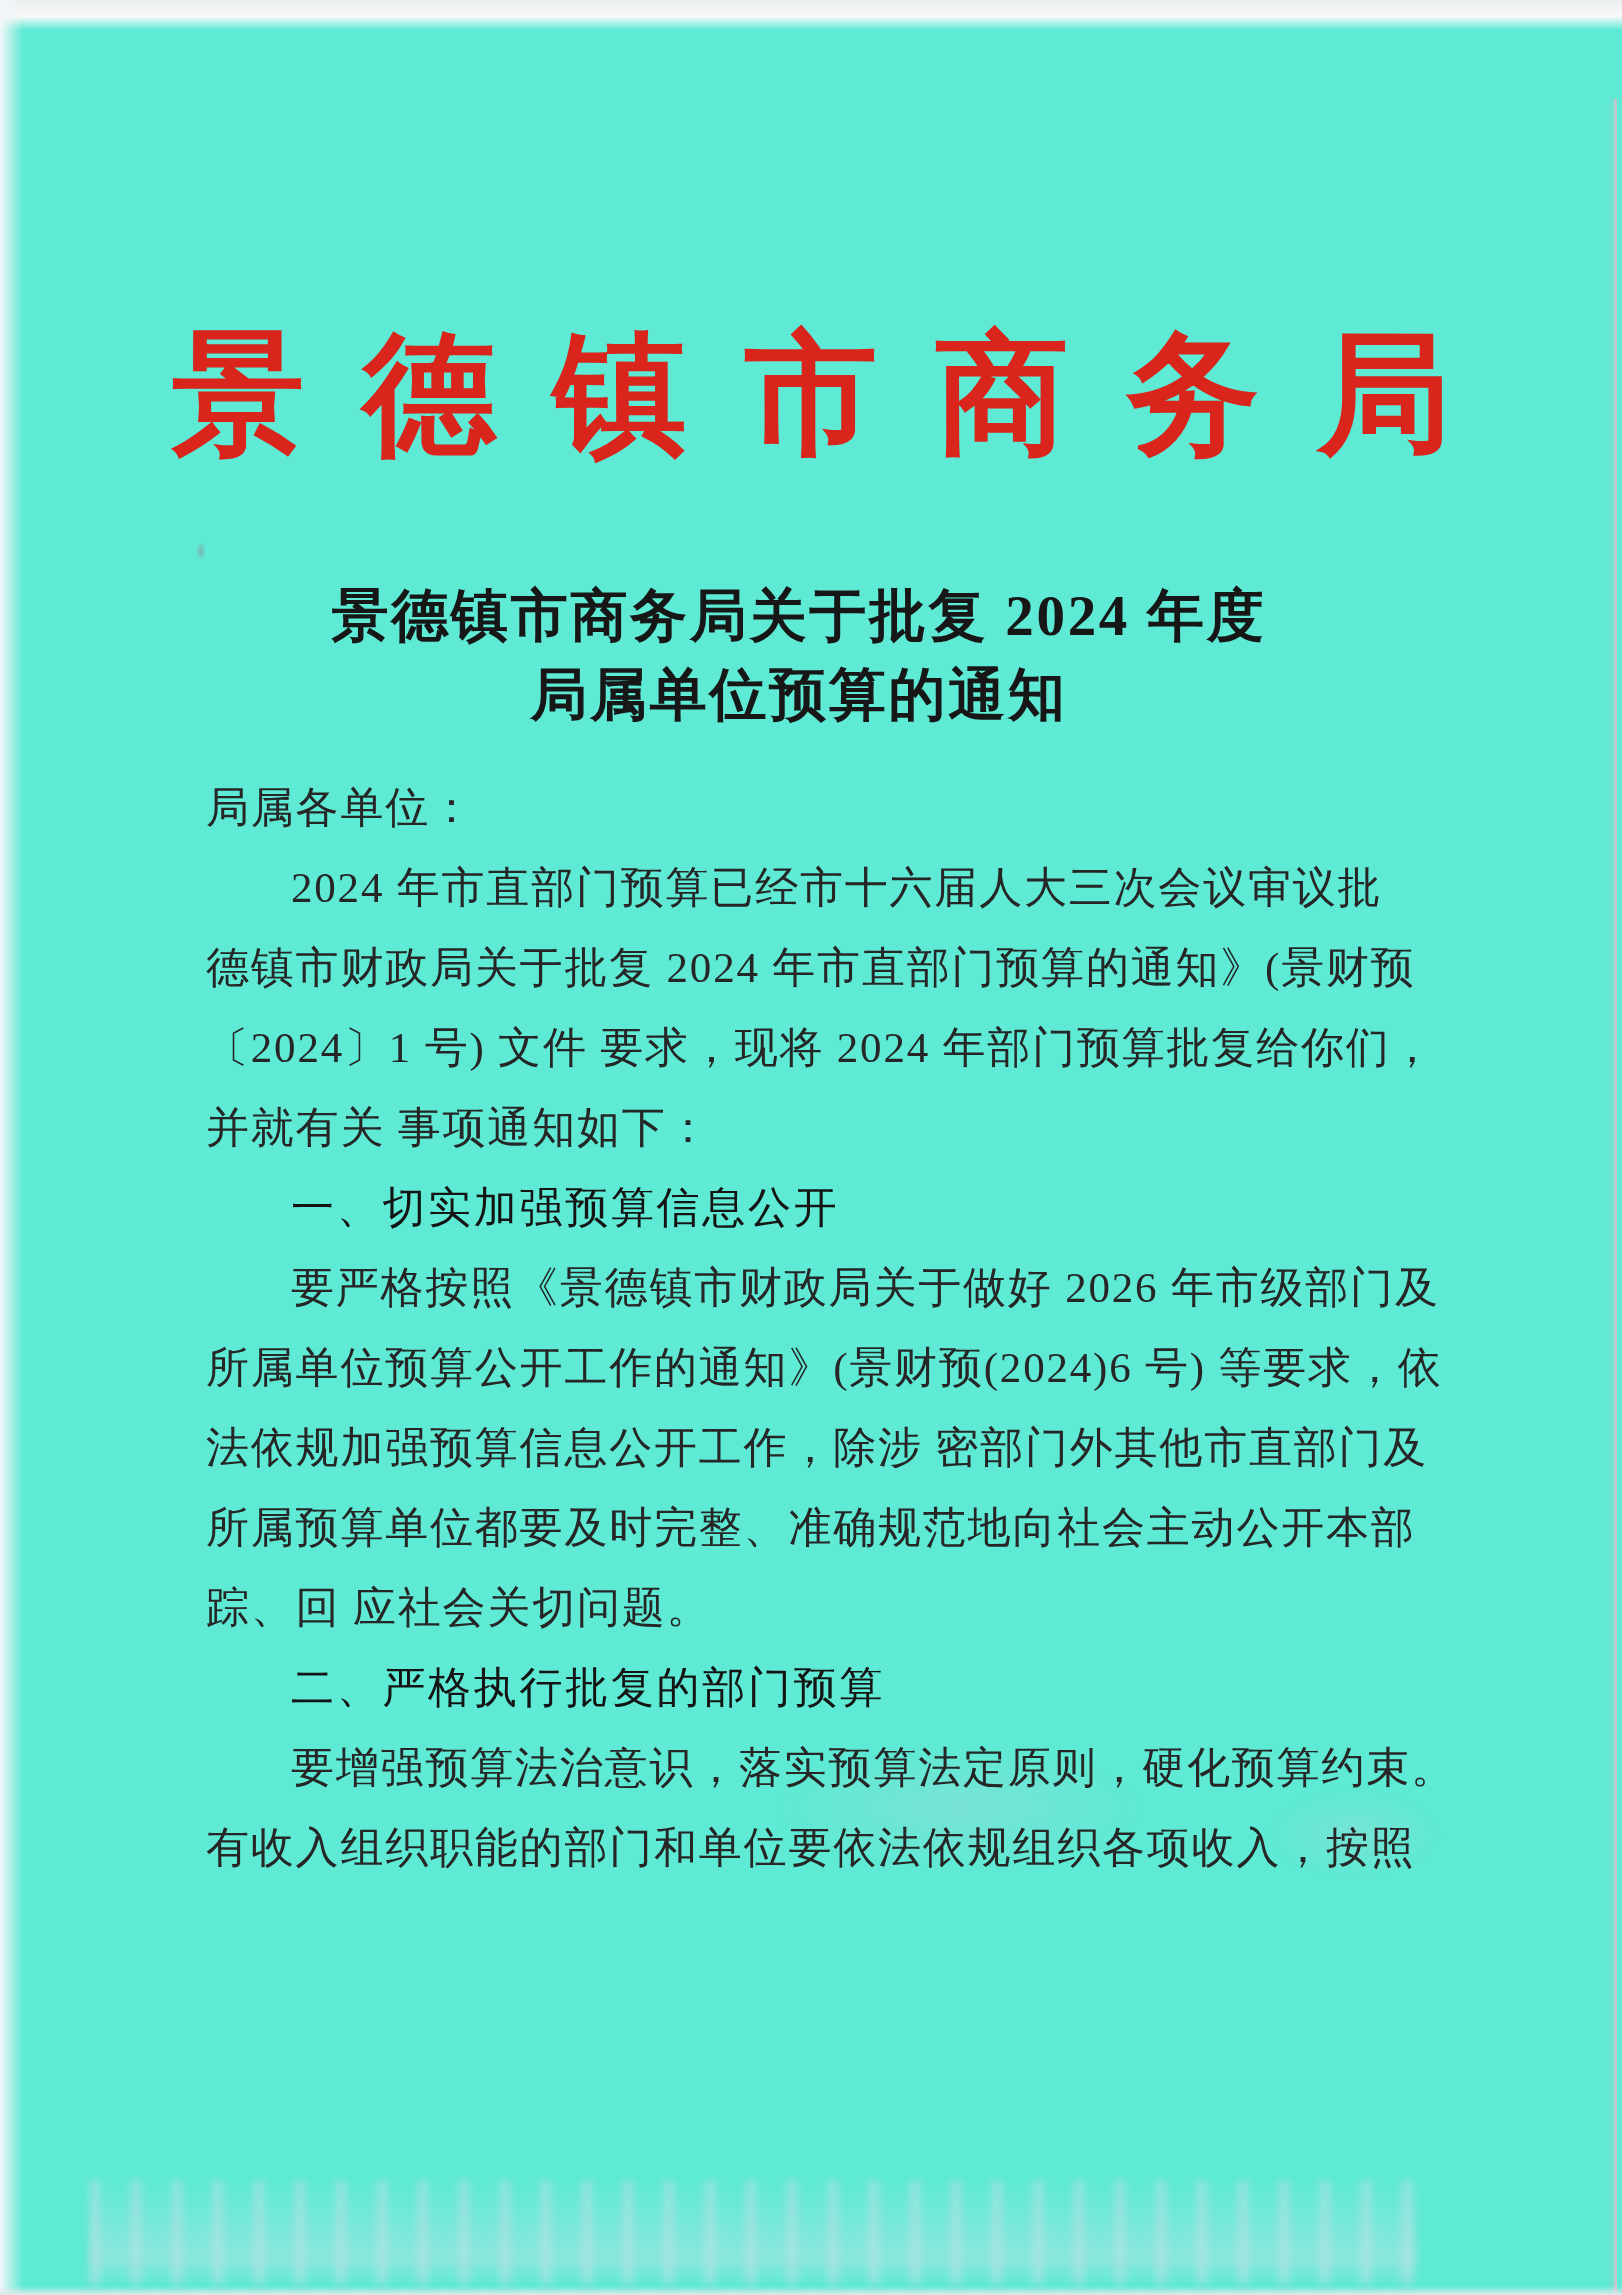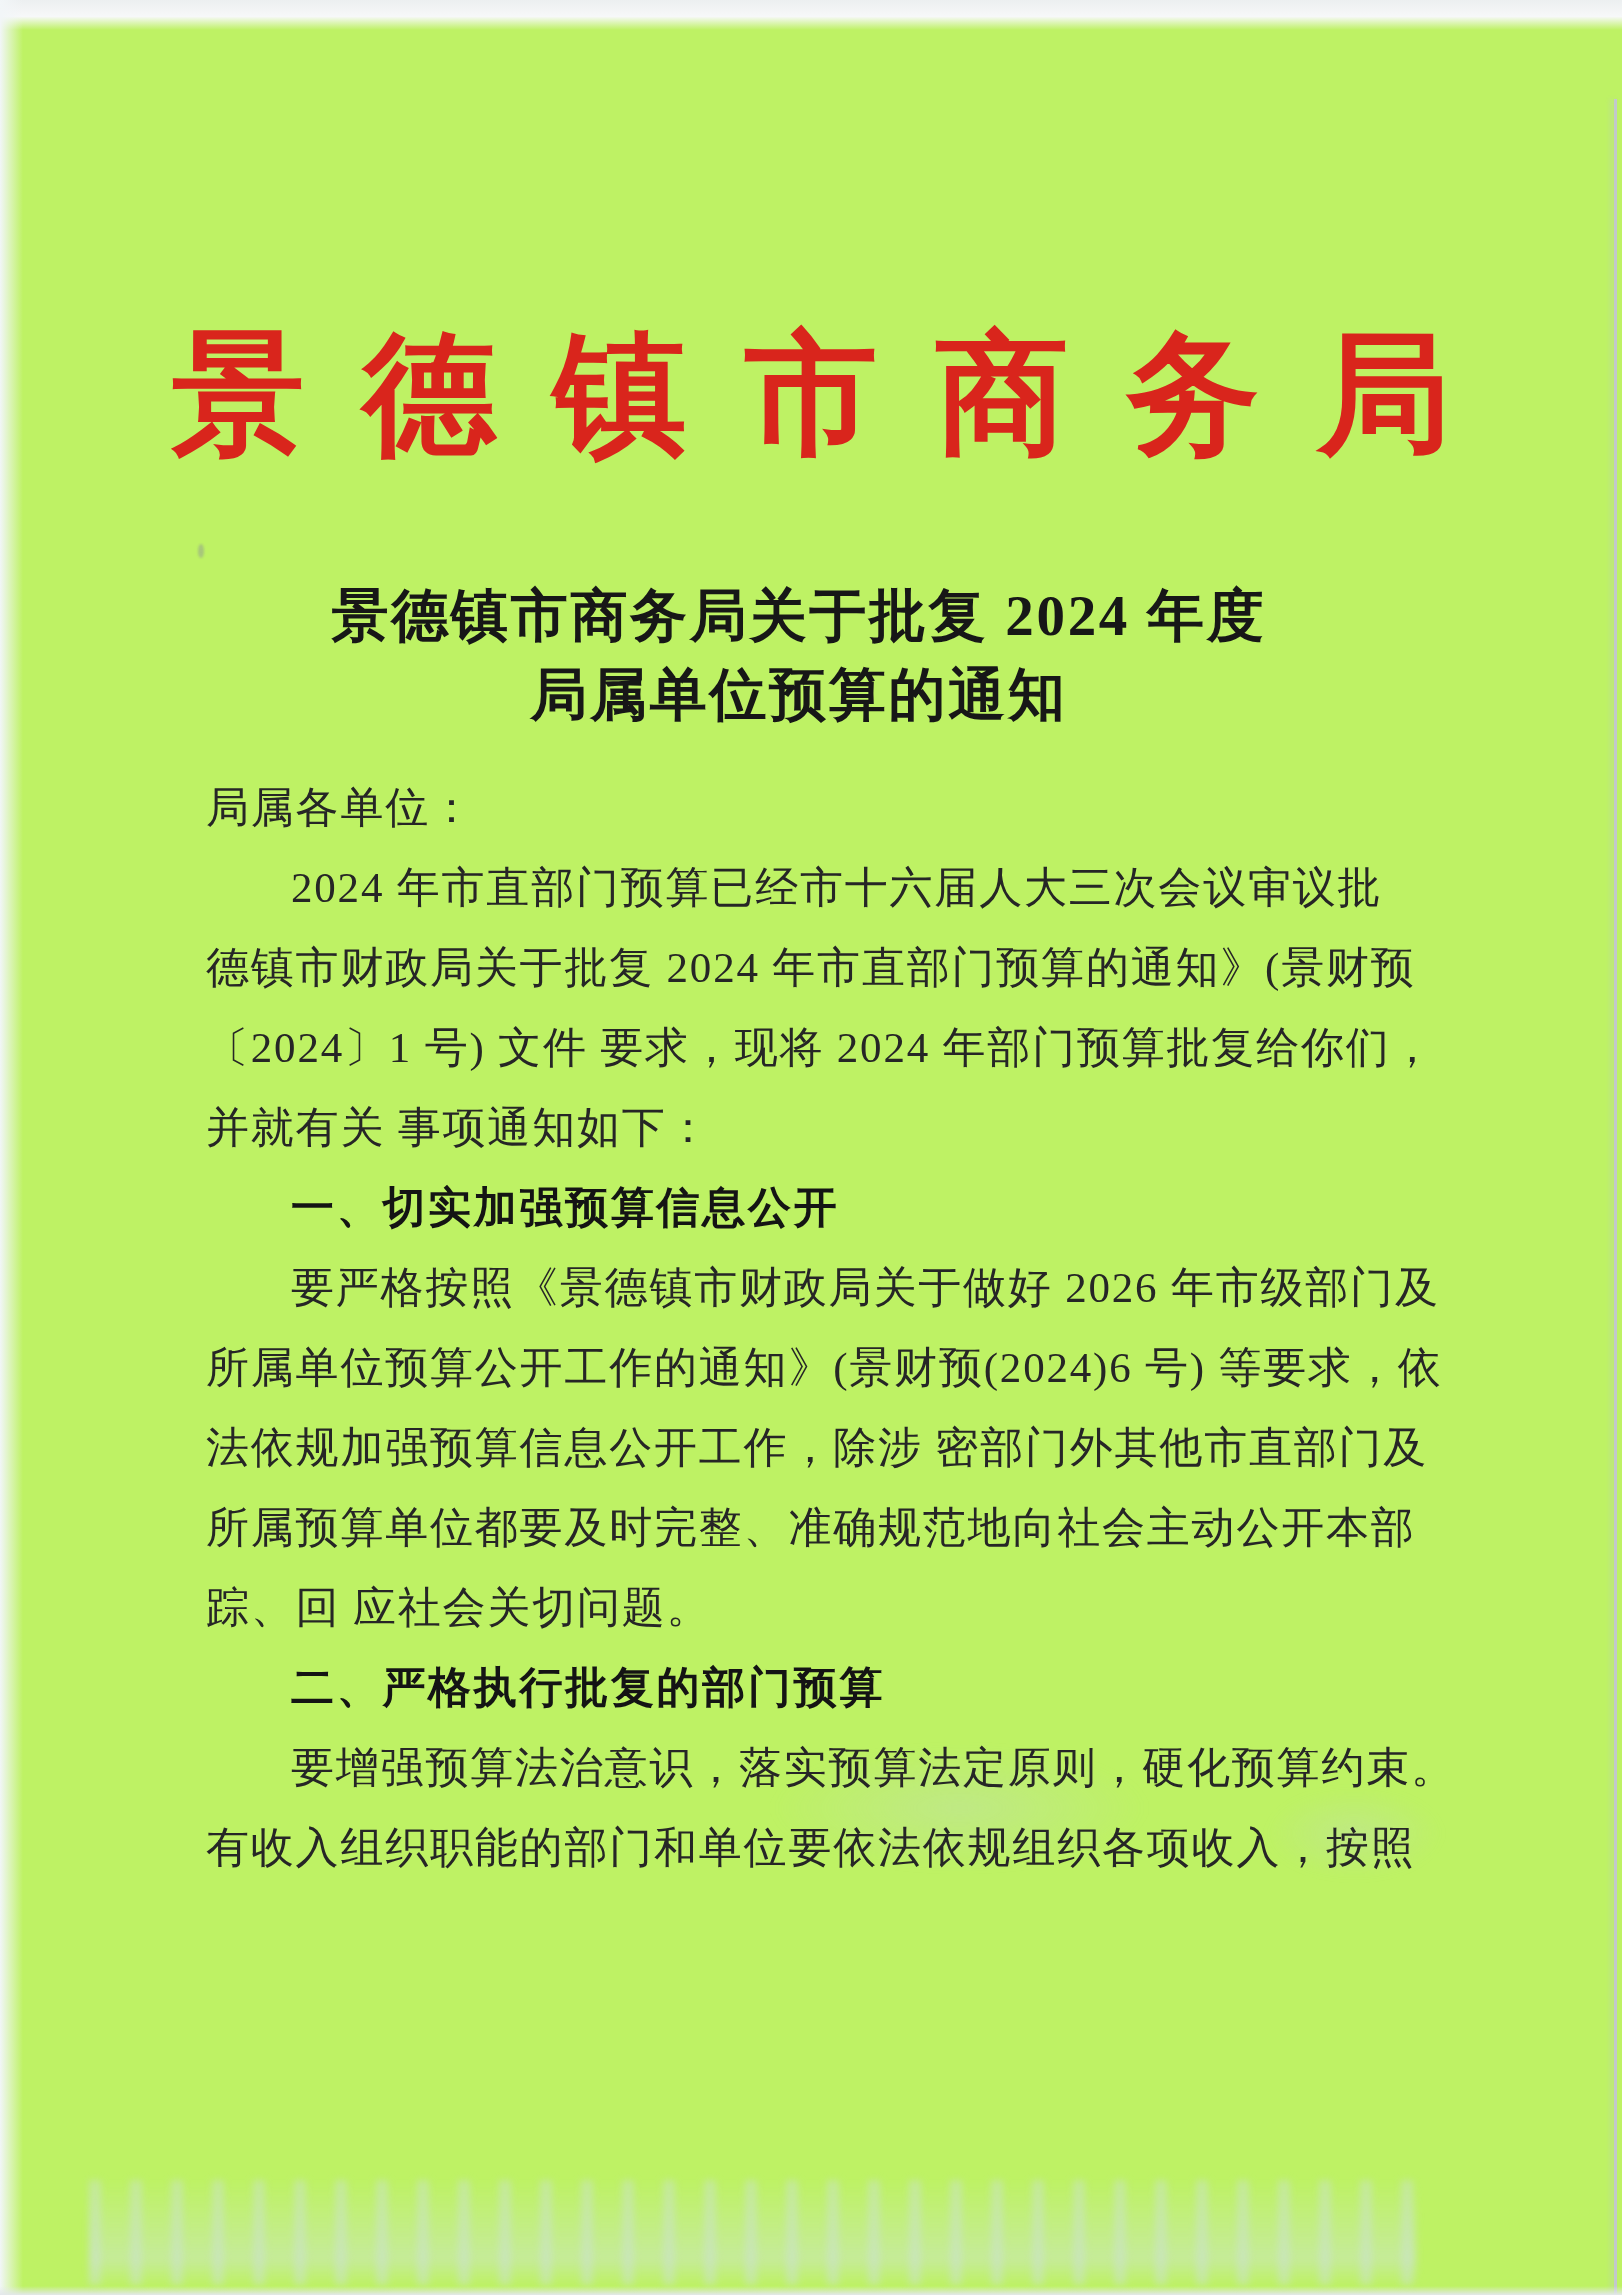--- a/index.html
+++ b/index.html
@@ -1,20 +1,20 @@
 <!DOCTYPE html>
 <html style="font-size:14px"><head>
 <meta charset="utf-8">
 <style>
   html,body{margin:0;padding:0;background:#ffffff;}
   .page{
     position:relative;
     width:1622px;
     height:2295px;
-    background:#bef264;
+    background:#5eead4;
     overflow:hidden;
     font-family:"Liberation Serif","DejaVu Serif",serif;
   }
 
   
   .edge-top{
     position:absolute;left:0;top:0;width:1622px;height:30px;
     background:linear-gradient(180deg,#eceff0 0%,#f7f8f9 55%,rgba(255,255,255,0) 100%);
   }
   .edge-left{
@@ -90,21 +90,21 @@
     color:#262626;
   }
   .line{
     height:80px;
     line-height:80px;
     font-size:43px;
     letter-spacing:1.8px;
     white-space:nowrap;
   }
   .indent{padding-left:85px;}
-  .heading{font-weight:bold;color:#141414;letter-spacing:2.7px;}
+  .heading{font-weight:normal;color:#141414;letter-spacing:2.7px;}
 </style>
 </head>
 <body>
 
 <div class="page">
 
   <div class="edge-top"></div>
   <div class="edge-left"></div>
   <div class="edge-right-line"></div>
   <div class="edge-bottom"></div>

